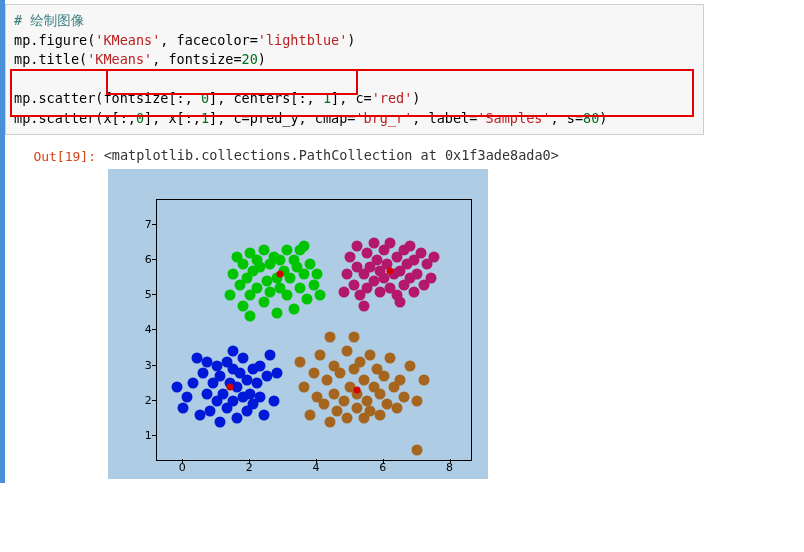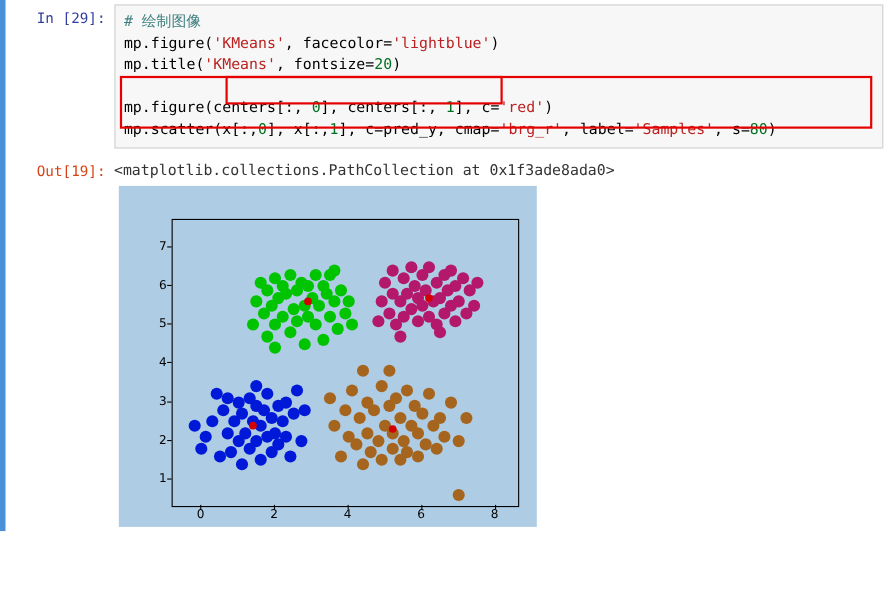--- a/index.html
+++ b/index.html
@@ -106,27 +106,26 @@
   position:absolute; width:7px; height:7px; background:#d40000; border-radius:50%;
   transform: translate(-50%,-50%);
 }
 </style>
 </head>
 <body>
 
 <div class="notebook">
 
   <div class="cell">
-    <div class="prompt-col in-prompt">In  [29]:</div>
     <div class="content-col">
       <div class="code-box"><span class="comment"># 绘制图像</span>
 <span class="ident">mp.figure(</span><span class="string">'KMeans'</span><span class="ident">, facecolor=</span><span class="string">'lightblue'</span><span class="ident">)</span>
 <span class="ident">mp.title(</span><span class="string">'KMeans'</span><span class="ident">, fontsize=</span><span class="number">20</span><span class="ident">)</span>
 
-<span class="ident">mp.figure(centers[:, </span><span class="number">0</span><span class="ident">], centers[:, </span><span class="number">1</span><span class="ident">], c=</span><span class="string">'red'</span><span class="ident">)</span>
+<span class="ident">mp.scatter(fontsize[:, </span><span class="number">0</span><span class="ident">], centers[:, </span><span class="number">1</span><span class="ident">], c=</span><span class="string">'red'</span><span class="ident">)</span>
 <span class="ident">mp.scatter(x[:,</span><span class="number">0</span><span class="ident">], x[:,</span><span class="number">1</span><span class="ident">], c=pred_y, cmap=</span><span class="string">'brg_r'</span><span class="ident">, label=</span><span class="string">'Samples'</span><span class="ident">, s=</span><span class="number">80</span><span class="ident">)</span><div class="redbox" style="left:4px; top:64px; width:680px; height:44px;"></div><div class="redbox" style="left:100px; top:64px; width:248px; height:22px;"></div></div>
     </div>
   </div>
 
   <div class="cell">
     <div class="prompt-col out-prompt">Out[19]:</div>
     <div class="content-col">
       <div class="out-text">&lt;matplotlib.collections.PathCollection at 0x1f3ade8ada0&gt;</div>
 
       <div class="chart-wrap">

